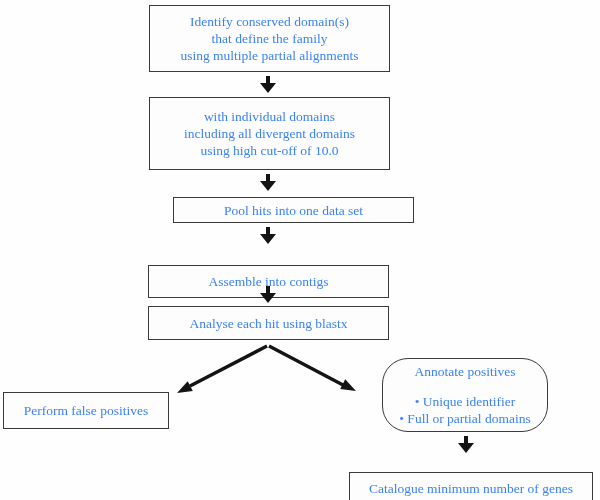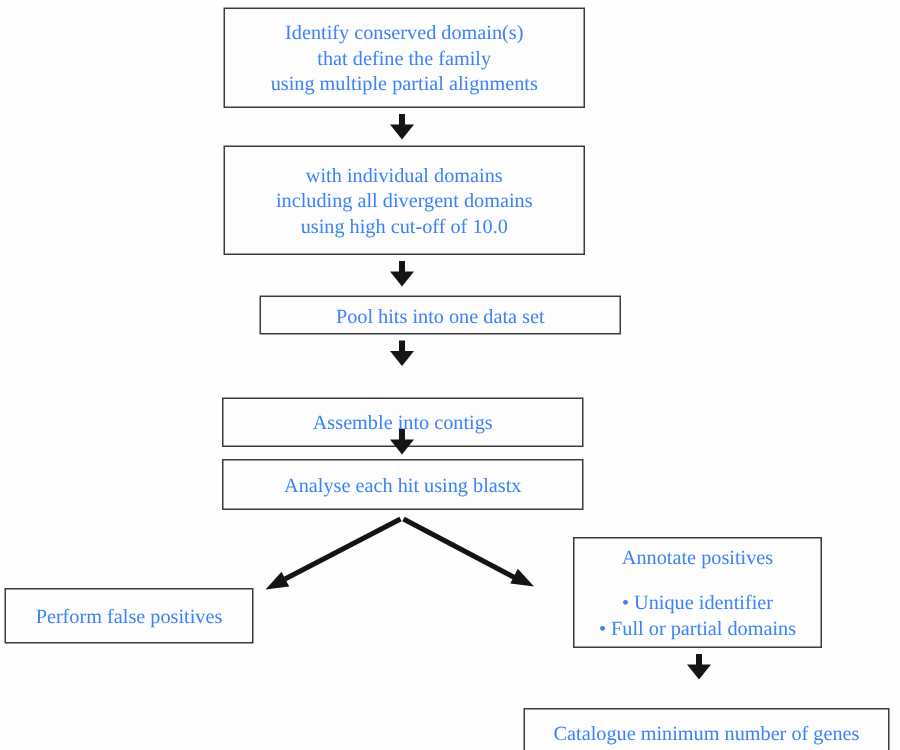--- a/index.html
+++ b/index.html
@@ -28,21 +28,21 @@
   .node .line { width: 100%; }
   .node .spacer { height: 14px; }
 
   
   .n-identify  { left: 149px; top:   5px; width: 241px; height: 67px; }
   .n-perform   { left: 149px; top:  97px; width: 241px; height: 73px; }
   .n-pool      { left: 149px; top: 197px; width: 241px; height: 26px; margin-left: 24px; }
   .n-assemble  { left: 148px; top: 265px; width: 241px; height: 33px; }
   .n-analyse   { left: 148px; top: 306px; width: 241px; height: 34px; }
   .n-delete    { left:   3px; top: 392px; width: 166px; height: 37px; }
-  .n-annotate  { left: 382px; top: 358px; width: 166px; height: 74px; padding: 4px 2px; }
+  .n-annotate  { left: 382px; top: 358px; width: 166px; height: 74px; padding: 4px 2px; border-radius: 26px; }
   .n-catalogue { left: 349px; top: 472px; width: 244px; height: 32px; align-items: flex-end; }
 
   
   .varrow { position: absolute; width: 16px; height: 17px; }
   .varrow .stem {
     position: absolute; left: 6px; top: 0;
     width: 4px; height: 8px; background: #141414;
   }
   .varrow .head {
     position: absolute; left: 0; top: 7px;

